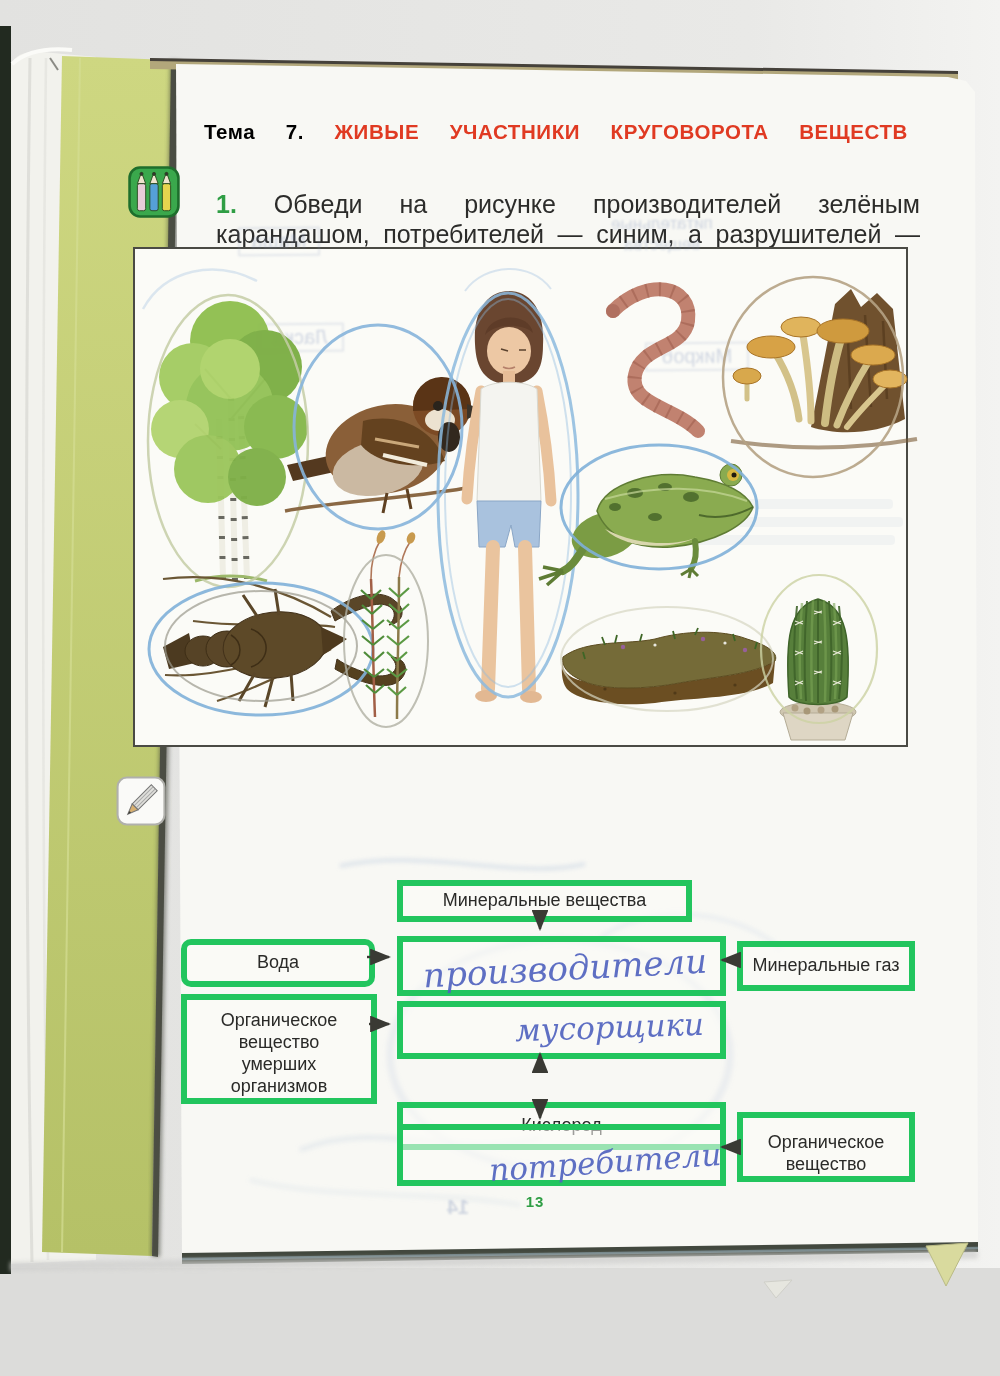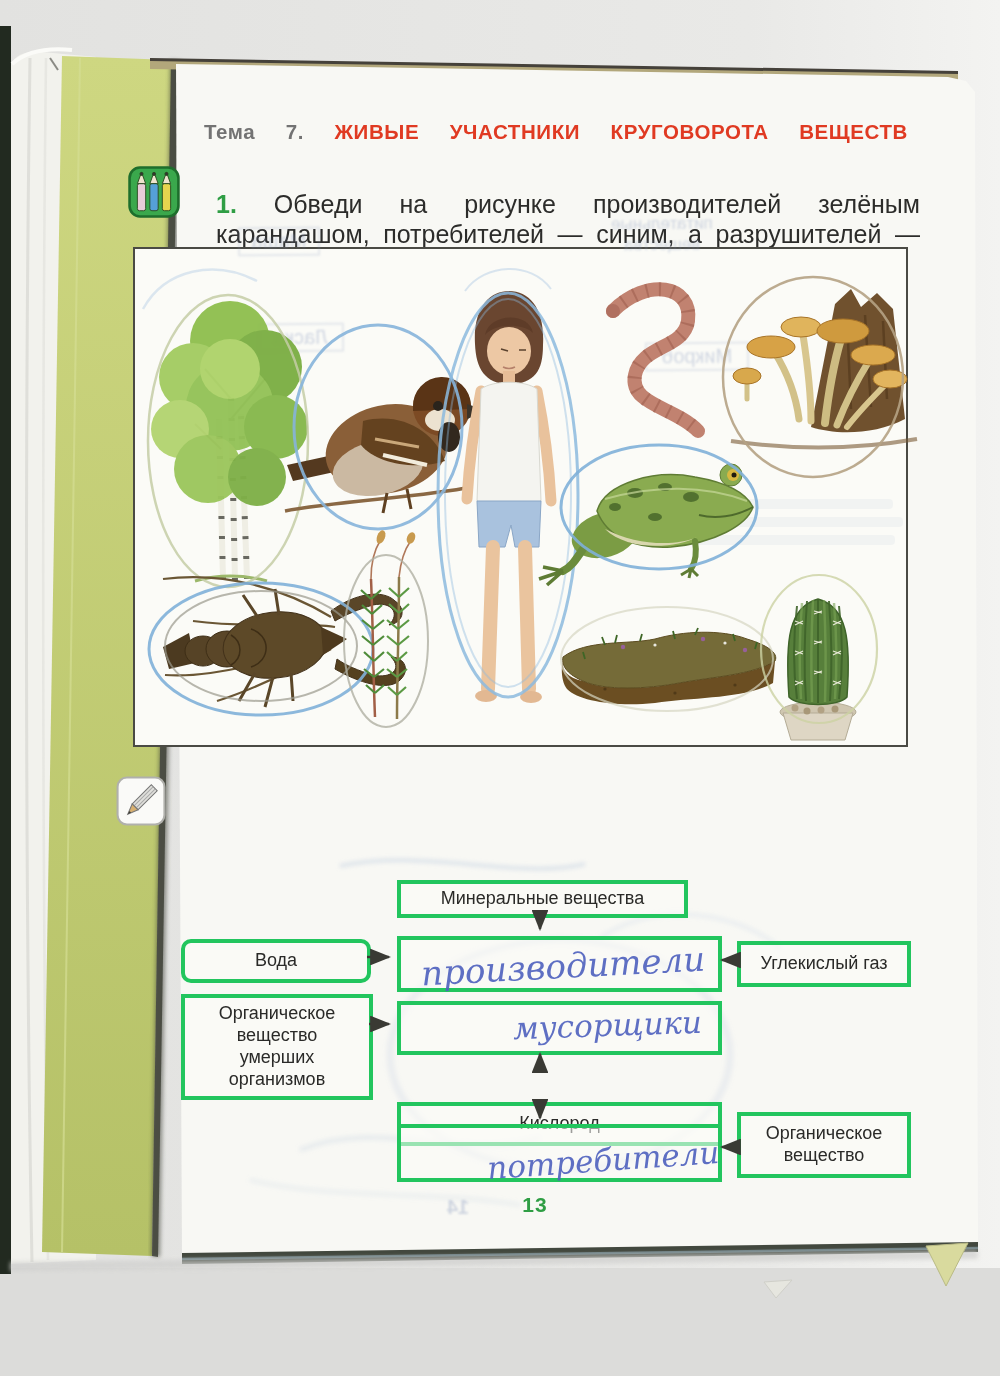--- a/index.html
+++ b/index.html
@@ -12,53 +12,53 @@
   svg{display:block;}
   .bg-svg{position:absolute;left:0;top:0;z-index:0;}
   .ghost-layer{position:absolute;left:0;top:0;z-index:1;pointer-events:none;}
   .content{position:absolute;left:0;top:0;width:1000px;height:1376px;z-index:2;}
 
   .title-line{
     position:absolute;left:204px;top:120px;width:704px;
     font-weight:bold;font-size:20.5px;letter-spacing:.6px;
     text-align:justify;text-align-last:justify;
   }
-  .title-prefix{color:#737373;margin-top:44px;}
+  .title-prefix{color:#000000;margin-top:44px;}
   .title-main{color:#e03a22;}
 
   .task-par{
     position:absolute;width:704px;left:216px;
     font-size:25px;line-height:30px;color:#2c2c2a;
     text-align:justify;
   }
   .task-num{color:#2f9e44;font-weight:bold;}
 
   .task-icon{position:absolute;}
 
   .frame{
     position:absolute;left:133px;top:247px;width:771px;height:496px;
     border:2.5px solid #4a4a44;background:#fbfbf7;
   }
 
   .dgm-box{
-    position:absolute;border:4px solid #22c55e;background:rgba(252,252,248,.55);
+    position:absolute;border:6px solid #22c55e;background:rgba(252,252,248,.55);
     display:flex;align-items:center;justify-content:center;
     font-size:18px;color:#2a2a28;text-align:center;line-height:1.22;
   }
-  .multiline{white-space:pre-line;}
+  .multiline{white-space:pre-line;align-items:flex-end;}
 
   .handwriting{
     position:absolute;
     font-family:"DejaVu Serif",serif;font-style:italic;
     color:#5163bf;opacity:.92;white-space:nowrap;
   }
 
   .page-num{
     position:absolute;left:505px;top:1193px;width:60px;text-align:center;
-    color:#2f9e44;font-weight:bold;font-size:21px;letter-spacing:1px;
+    color:#2f9e44;font-weight:bold;font-size:15px;letter-spacing:1px;
   }
 
   .bleed{
     position:absolute;transform:scaleX(-1) rotate(.5deg);
     color:#8c9cc0;opacity:.38;filter:blur(1.1px);
     font-size:20px;text-align:center;pointer-events:none;
   }
   .bleed.boxed{border:2px solid rgba(140,156,192,.55);padding:1px 8px;}
   .ghost-stripe{
     position:absolute;background:#93a3c6;opacity:.09;border-radius:4px;
@@ -340,21 +340,21 @@
     <div class="dgm-box" style="left:397px;top:880px;width:283px;height:30px;">
         <span>Минеральные вещества</span>
       </div>
     <div class="dgm-box" style="left:181px;top:939px;width:182px;height:36px;border-radius:10px;">
         <span>Вода</span>
       </div>
     <div class="dgm-box" style="left:397px;top:936px;width:317px;height:48px;">
       <span class="handwriting" style="left:20px;top:6px;font-size:34px;transform:rotate(-3deg);">производители</span>
     </div>
     <div class="dgm-box" style="left:737px;top:941px;width:166px;height:38px;">
-        <span>Углекислый газ</span>
+        <span>Минеральные газ</span>
       </div>
 
     <div class="dgm-box multiline" style="left:181px;top:994px;width:184px;height:98px;"><span class="multiline">Органическое
 вещество
 умерших
 организмов</span></div>
     <div class="dgm-box" style="left:397px;top:1001px;width:317px;height:46px;">
       <span class="handwriting" style="left:112px;top:2px;font-size:31px;transform:rotate(-2deg);">мусорщики</span>
     </div>
     <div class="dgm-box" style="left:397px;top:1069px;width:317px;height:36px;margin-top:33px;">

